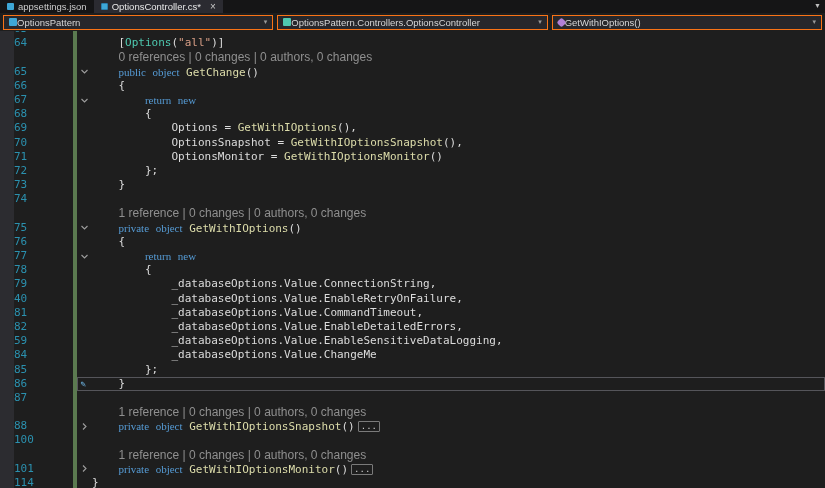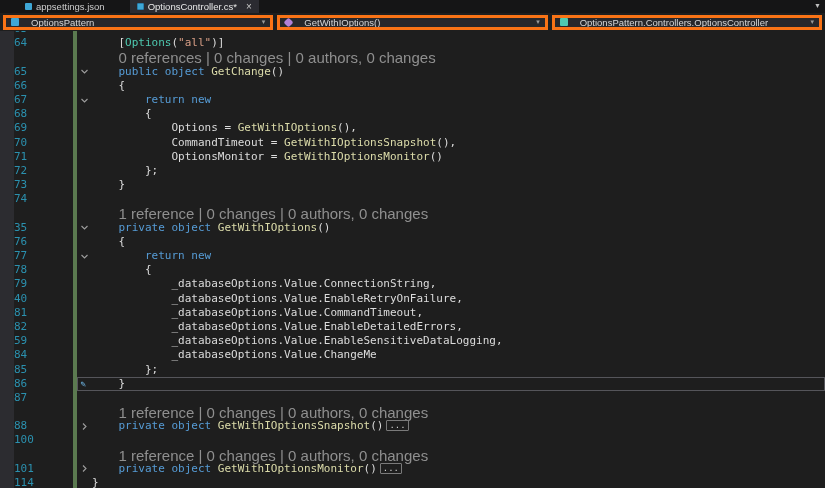--- a/index.html
+++ b/index.html
@@ -1,50 +1,50 @@
 <!DOCTYPE html>
 <html style="--editor-bg: #1E1E1E; --keyword: #569CD6; --method: #DCDCAA; --type: #4EC9B0; --string: #D69D85; --plain: #DCDCDC; --line-number: #2B91AF; --codelens: #8F8F8F; --change-bar: #5B7A50; --current-line-border: #55555A;"><head>
 <meta charset="utf-8">
 <style>
   html,body{margin:0;padding:0;background:#1E1E1E;}
   body{width:825px;height:488px;overflow:hidden;font-family:"Liberation Sans",sans-serif;-webkit-font-smoothing:antialiased;}
 
   
   .tabbar{height:13px;background:#151516;display:flex;align-items:stretch;font-size:9.5px;color:#CCCCCC;position:relative;}
-  .tab{display:flex;align-items:center;gap:4px;padding:0 7px;cursor:default;white-space:nowrap;margin-left:18px;}
+  .tab{display:flex;align-items:center;gap:4px;padding:0 7px;cursor:default;white-space:nowrap;}
   .tab.active{background:#2B2B31;color:#E8E8E8;}
   .ficon{width:7px;height:7px;display:inline-block;border-radius:1px;}
   .ficon.json{background:#3EA7D6;}
   .ficon.cs{background:#3EA7D6;border:1px solid #2a7fae;box-sizing:border-box;}
   .close{margin-left:5px;font-size:10px;color:#C8C8C8;line-height:10px;}
   .overflow{position:absolute;right:4px;top:2px;font-size:7px;color:#BEBEBE;}
 
   
   .navbar{height:18px;background:#1E1E1E;display:flex;align-items:center;gap:4px;padding:0 3px;box-sizing:border-box;}
-  .combo{flex:1;height:15px;background:#27272B;border:3px solid #f97316;box-sizing:border-box;display:flex;align-items:center;gap:12px;padding:0 5px;font-size:9.5px;color:#D6D6D6;overflow:hidden;white-space:nowrap;}
+  .combo{flex:1;height:15px;background:#27272B;border:1px solid #f97316;box-sizing:border-box;display:flex;align-items:center;gap:0;padding:0 5px;font-size:9.5px;color:#D6D6D6;overflow:hidden;white-space:nowrap;}
   .combo .arrow{margin-left:auto;color:#9A9A9A;font-size:7px;flex:none;}
   .gicon{width:8px;height:8px;flex:none;display:inline-block;}
   .gicon.proj{background:#3EA7D6;border-radius:1px;}
   .gicon.cls{background:#4EC9B0;border-radius:1px;}
   .gicon.mth{background:#B180D7;border-radius:2px;transform:rotate(45deg);width:7px;height:7px;}
 
   
   .editor{position:relative;height:457px;overflow:hidden;font-family:"DejaVu Sans Mono",monospace;font-size:11px;background:var(--editor-bg);}
   .lines{margin-top:-9px;}
   .row{display:flex;height:14.2px;line-height:14.2px;align-items:stretch;}
   .bp{width:14px;flex:none;background:#2C2C30;}
   .num{width:57px;flex:none;text-align:left;padding-right:3px;box-sizing:border-box;color:var(--line-number);position:relative;}
   .pencil{position:absolute;right:-15px;top:0;color:#6FB8E8;font-size:9px;}
   .chg{width:4px;flex:none;margin-left:2px;background:var(--change-bar);}
   .content{flex:1;display:flex;min-width:0;}
   .row.current .content{box-shadow:inset 0 0 0 1px var(--current-line-border);}
   .fold{width:15px;flex:none;display:flex;align-items:center;justify-content:center;}
   .code{white-space:pre;color:var(--plain);}
-  .kw{color:var(--keyword);} .me{color:var(--method);margin-top:20px;} .ty{color:var(--type);} .st{color:var(--string);} .pl{color:var(--plain);}
-  .lens{color:var(--codelens);font-size:15px;font-family:"Liberation Sans",sans-serif;line-height:15px;}
+  .kw{color:var(--keyword);font-family:Liberation Serif, serif;} .me{color:var(--method);margin-top:20px;} .ty{color:var(--type);} .st{color:var(--string);} .pl{color:var(--plain);}
+  .lens{color:var(--codelens);font-size:12px;font-family:"Liberation Sans",sans-serif;line-height:15px;}
   .cbox{display:inline-block;font-size:9px;line-height:8px;border:1px solid #7A7A7A;border-radius:1px;padding:0 2px 1px 2px;margin-left:3px;color:#CFCFCF;vertical-align:1px;}
 </style>
 </head>
 <body>
 
 <div class="tabbar">
   <div class="tab">
     <span class="ficon json"></span>
     <span>appsettings.json</span>
   </div>
@@ -56,29 +56,29 @@
   <span class="overflow">▼</span>
 </div>
 
 <div class="navbar">
   <div class="combo">
     <span class="gicon proj"></span>
     <span>OptionsPattern</span>
     <span class="arrow">▾</span>
   </div>
   <div class="combo">
+    <span class="gicon cls"></span>
+    <span>OptionsPattern.Controllers.OptionsController</span>
+    <span class="arrow">▾</span>
+  </div>
+  <div class="combo">
     <span class="gicon mth"></span>
     <span>GetWithIOptions()</span>
     <span class="arrow">▾</span>
   </div>
-  <div class="combo">
-    <span class="gicon cls"></span>
-    <span>OptionsPattern.Controllers.OptionsController</span>
-    <span class="arrow">▾</span>
-  </div>
 </div>
 
 <div class="editor">
   <div class="lines">
       <div class="row">
         <div class="bp"></div>
         <div class="num">63</div>
         <div class="chg"></div>
         <div class="content">
           <div class="fold"></div>
@@ -155,21 +155,21 @@
           <div class="fold"></div>
           <div class="code" style="padding-left:79.44px"><span class="pl">Options = </span><span class="me">GetWithIOptions</span><span class="pl">(),</span></div>
         </div>
       </div>
       <div class="row">
         <div class="bp"></div>
         <div class="num">70</div>
         <div class="chg"></div>
         <div class="content">
           <div class="fold"></div>
-          <div class="code" style="padding-left:79.44px"><span class="pl">CommandTimeout = </span><span class="me">GetWithIOptionsSnapshot</span><span class="pl">(),</span></div>
+          <div class="code" style="padding-left:79.44px"><span class="pl">OptionsSnapshot = </span><span class="me">GetWithIOptionsSnapshot</span><span class="pl">(),</span></div>
         </div>
       </div>
       <div class="row">
         <div class="bp"></div>
         <div class="num">71</div>
         <div class="chg"></div>
         <div class="content">
           <div class="fold"></div>
           <div class="code" style="padding-left:79.44px"><span class="pl">OptionsMonitor = </span><span class="me">GetWithIOptionsMonitor</span><span class="pl">()</span></div>
         </div>
@@ -205,21 +205,21 @@
         <div class="bp"></div>
         <div class="num"></div>
         <div class="chg"></div>
         <div class="content">
           <div class="fold"></div>
           <div class="code lens" style="padding-left:26.48px">1 reference | 0 changes | 0 authors, 0 changes</div>
         </div>
       </div>
       <div class="row">
         <div class="bp"></div>
-        <div class="num">35</div>
+        <div class="num">75</div>
         <div class="chg"></div>
         <div class="content">
           <div class="fold">
             <svg width="9" height="9" viewBox="0 0 9 9">
               <path d="M1.5 3 L4.5 6 L7.5 3" fill="none" stroke="#9D9D9D" stroke-width="1.1"></path>
             </svg>
           </div>
           <div class="code" style="padding-left:26.48px"><span class="kw">private</span><span class="pl"> </span><span class="kw">object</span><span class="pl"> </span><span class="me">GetWithIOptions</span><span class="pl">()</span></div>
         </div>
       </div>

